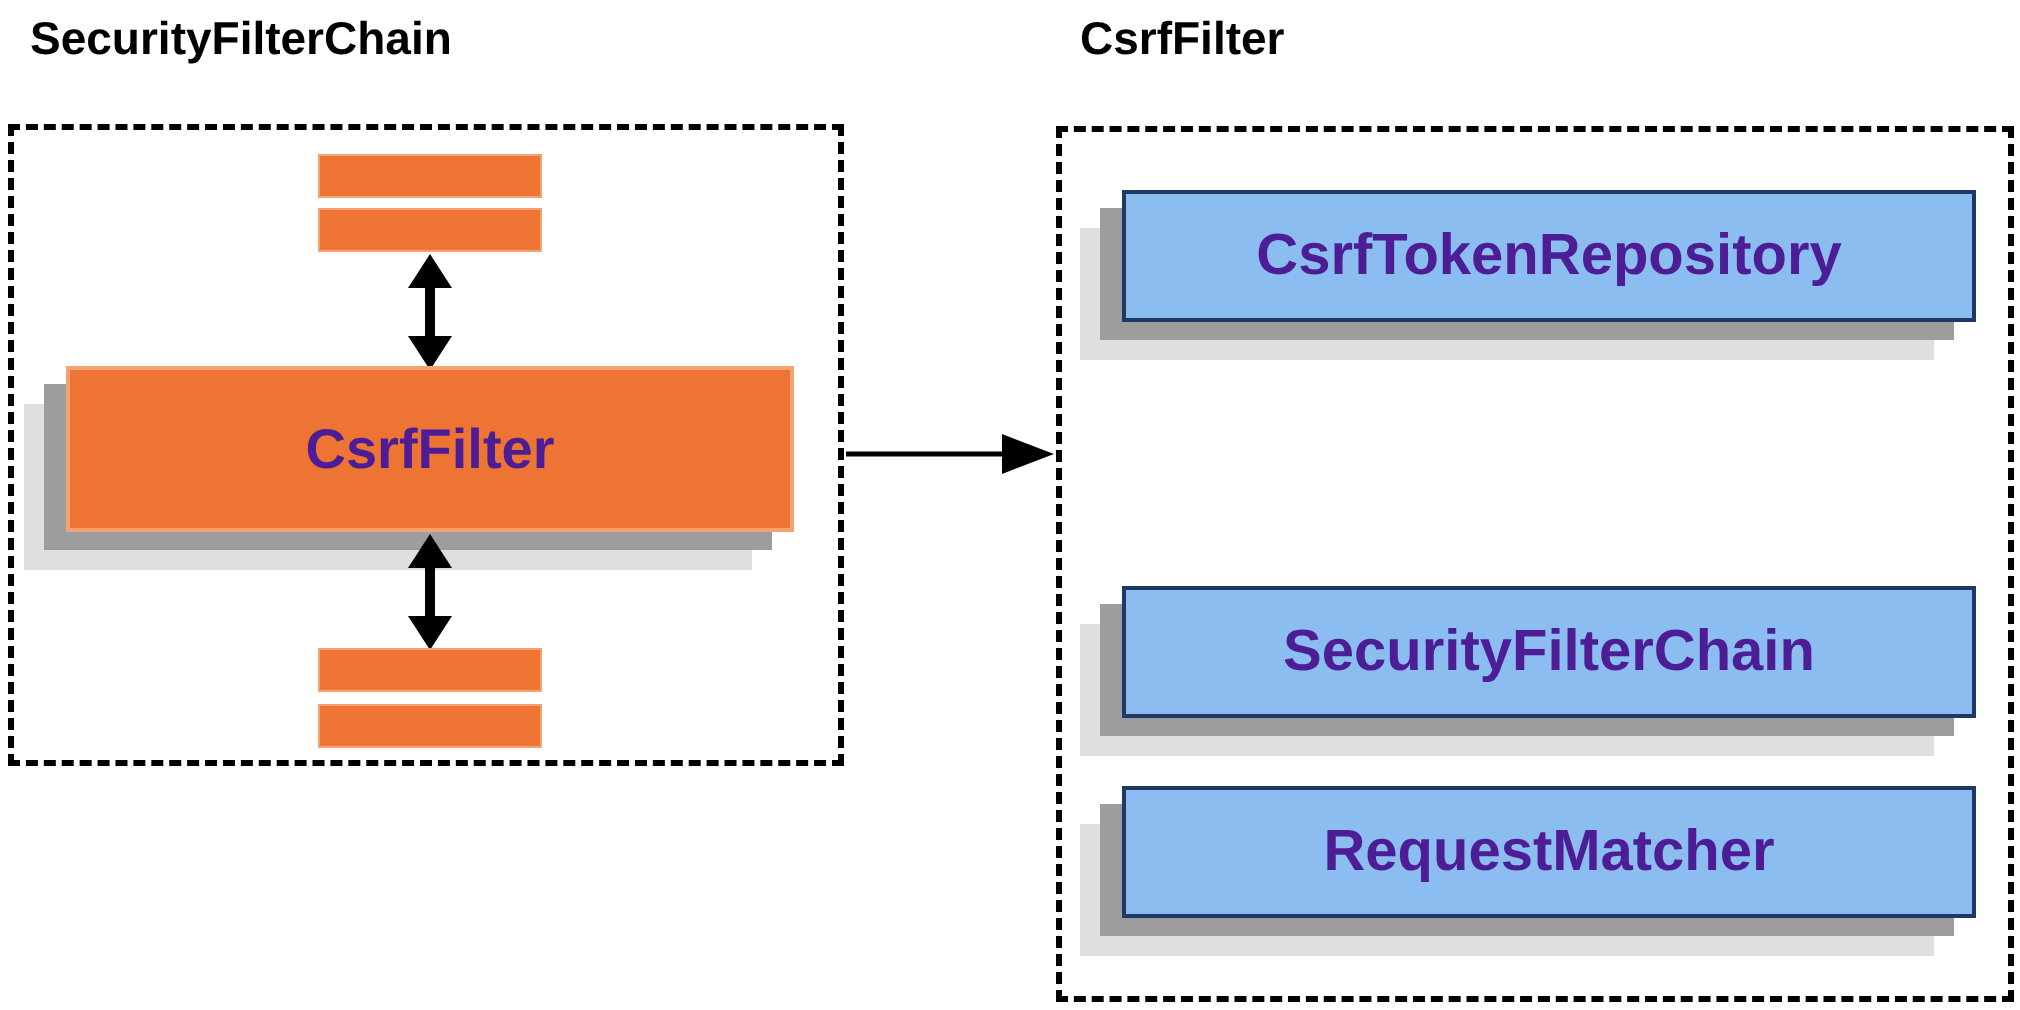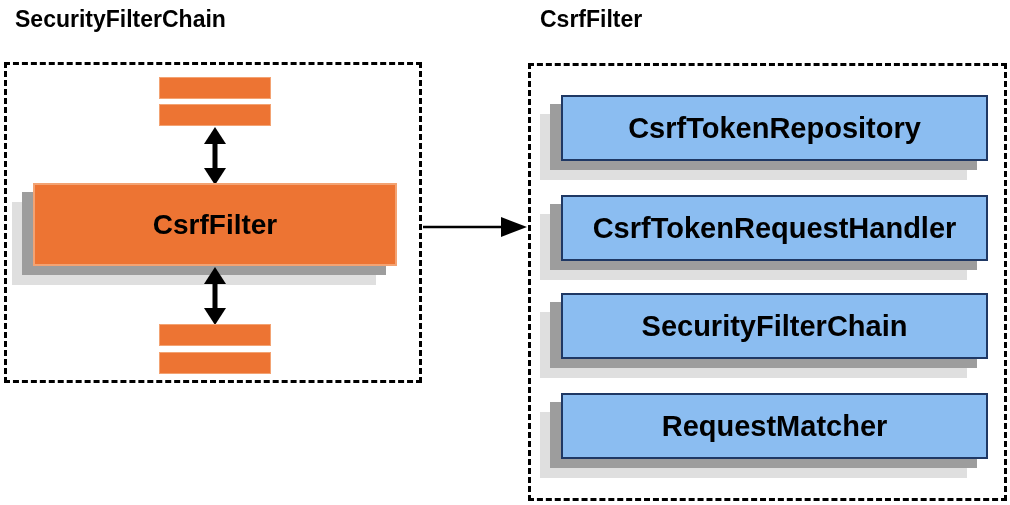--- a/index.html
+++ b/index.html
@@ -26,21 +26,21 @@
   #bar-3{top:324px;}
   #bar-4{top:352px;}
 
   .shape-group{position:absolute;}
   .shadow{position:absolute;width:100%;height:100%;}
   .shadow.light{left:-21px;top:19px;background:var(--shadow-light);}
   .shadow.dark{left:-11px;top:9px;background:var(--shadow-dark);}
   .face{
     position:absolute;left:0;top:0;width:100%;height:100%;box-sizing:border-box;
     display:flex;align-items:center;justify-content:center;
-    font-weight:bold;color:#000000;
+    font-weight:bold;color:#4c1d95;
   }
   #csrf-filter-group{left:33px;top:183px;width:364px;height:83px;}
   #csrf-filter-group .face{
     background:var(--orange);border:2px solid var(--orange-border);font-size:28px;
   }
   .component{left:561px;width:427px;height:66px;}
   .component .face{
     background:var(--blue);border:2px solid var(--blue-border);font-size:29px;
   }
   #component-0{top:95px;}
@@ -92,25 +92,20 @@
     <polygon points="104,11 78,1 78,21" fill="#000"></polygon>
   </svg>
 
   <div id="right-dashed" class="dashed-box"></div>
 
   <div id="component-0" class="shape-group component">
     <div class="shadow light"></div>
     <div class="shadow dark"></div>
     <div class="face">CsrfTokenRepository</div>
   </div>
-  <div id="component-1" class="shape-group component">
-    <div class="shadow light"></div>
-    <div class="shadow dark"></div>
-    <div class="face">CsrfTokenRequestHandler</div>
-  </div>
   <div id="component-2" class="shape-group component">
     <div class="shadow light"></div>
     <div class="shadow dark"></div>
     <div class="face">SecurityFilterChain</div>
   </div>
   <div id="component-3" class="shape-group component">
     <div class="shadow light"></div>
     <div class="shadow dark"></div>
     <div class="face">RequestMatcher</div>
   </div>

